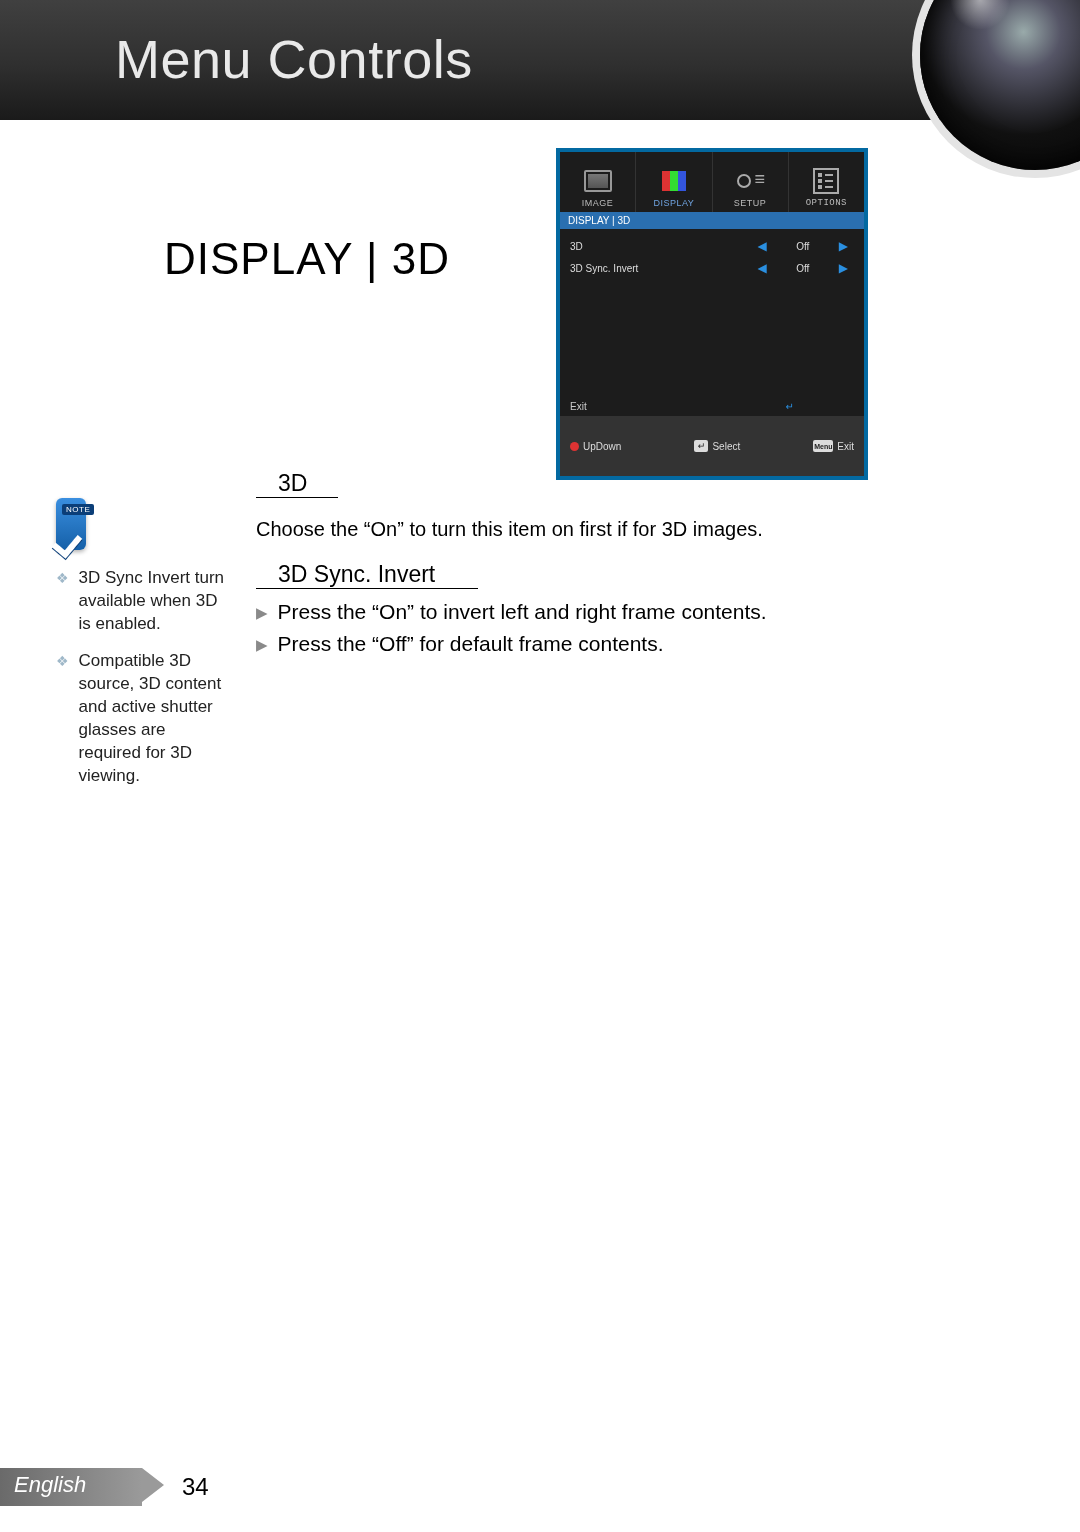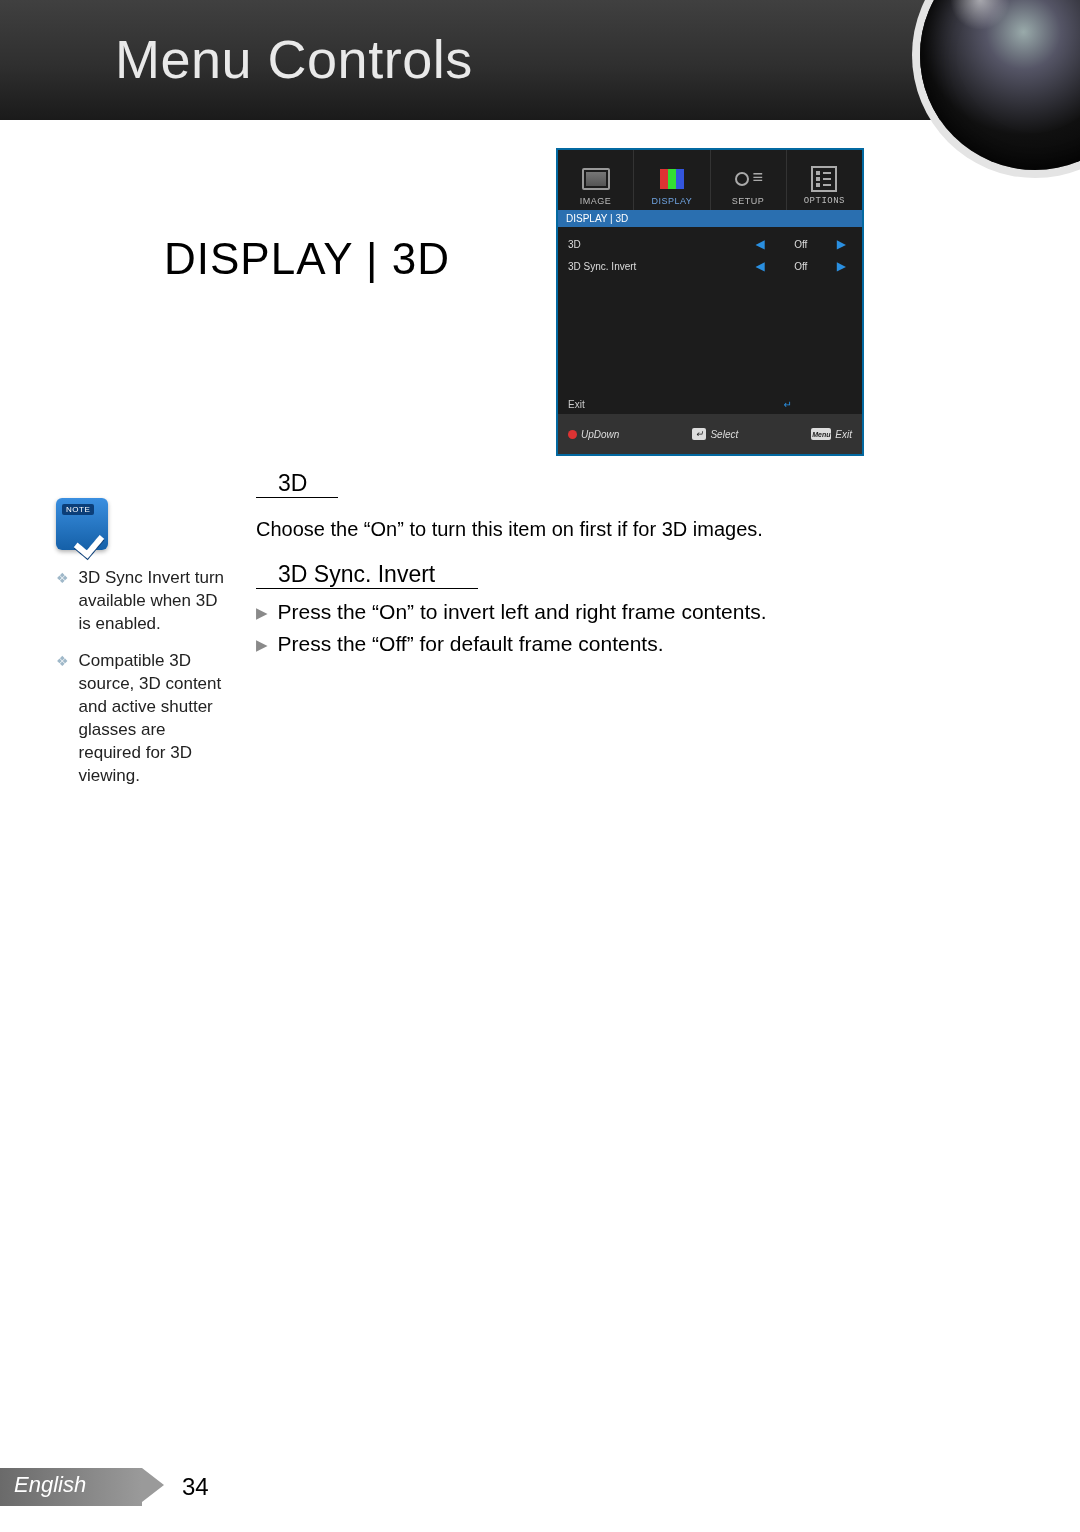--- a/index.html
+++ b/index.html
@@ -5,37 +5,37 @@
   html,body{margin:0;padding:0;background:#fff;font-family:Arial,Helvetica,sans-serif;color:#000;width:1080px;}
   .page{width:1080px;height:1532px;position:relative;overflow:hidden;}
   
   .header-band{position:relative;height:120px;background:linear-gradient(to bottom,#404040 0%,#2f2f2f 55%,#1a1a1a 100%);}
   .header-title{position:absolute;left:115px;top:28px;font-size:54px;font-weight:300;color:#e9e9e9;letter-spacing:.5px;}
   .lens{position:absolute;right:-70px;top:-60px;width:230px;height:230px;border-radius:50%;background:radial-gradient(circle at 45% 40%,#9aa 0%,#556 20%,#111 55%,#000 100%);box-shadow:0 0 0 8px #e4e4e4, inset 0 0 30px #000;}
   .lens::after{content:"";position:absolute;left:30px;top:30px;width:60px;height:60px;border-radius:50%;background:radial-gradient(circle,#fff8 0%,#fff0 70%);}
   
   .section-title{position:absolute;left:164px;top:234px;font-size:44px;font-weight:400;color:#000;letter-spacing:1px;}
   
-  .osd{position:absolute;left:556px;top:148px;width:304px;background:#1c1c1c;border:2px solid #0369a1;color:#ccc;font-size:11px;}
+  .osd{position:absolute;left:556px;top:148px;width:304px;background:#1c1c1c;border:4px solid #0369a1;color:#ccc;font-size:11px;}
   .osd-tabs{display:flex;height:60px;}
   .osd-tab{flex:1;display:flex;flex-direction:column;align-items:center;justify-content:flex-end;padding-bottom:4px;gap:4px;border-right:1px solid #333;}
   .osd-tab:last-child{border-right:none;font-family:Liberation Mono, monospace;}
   .osd-tab.active{background:#1c1c1c;}
   .osd-tab .ticon{width:30px;height:26px;display:flex;align-items:center;justify-content:center;}
   .osd-tab .tlbl{font-size:9px;letter-spacing:.5px;color:#bbb;}
   .osd-tab.active .tlbl{color:#6fa3e0;}
   .osd-crumb{background:#2a6fb0;color:#fff;font-size:10px;padding:3px 8px;}
   .osd-body{min-height:156px;padding:6px 0;}
   .osd-row{display:flex;align-items:center;height:22px;padding:0 10px;font-size:10px;}
   .osd-row .rname{flex:1;color:#ddd;}
   .osd-row .arrow{color:#2a8fe0;font-size:12px;padding:0 6px;}
   .osd-row .rval{width:60px;text-align:center;color:#ddd;}
   .osd-exit{padding:4px 10px;font-size:10px;color:#ccc;display:flex;align-items:center;gap:8px;}
   .osd-exit .enter-ic{color:#2a8fe0;margin-left:auto;margin-right:60px;}
-  .osd-foot{background:#333;display:flex;align-items:center;height:28px;font-size:10px;color:#ddd;padding:6px 10px;gap:6px;font-style:italic;}
+  .osd-foot{background:#333;display:flex;align-items:center;height:28px;font-size:10px;color:#ddd;padding:16px 10px;gap:6px;}
   .dot-red{width:9px;height:9px;border-radius:50%;background:#d33;display:inline-block;}
   .key-enter{display:inline-flex;align-items:center;justify-content:center;width:14px;height:12px;background:#ddd;color:#222;border-radius:2px;font-size:9px;}
   .key-menu{display:inline-flex;align-items:center;justify-content:center;width:20px;height:12px;background:#ddd;color:#222;border-radius:2px;font-size:7px;font-weight:bold;}
   .osd-foot .seg{display:flex;align-items:center;gap:4px;}
   .osd-foot .spacer{flex:1;}
   
   .ic-image{width:28px;height:22px;position:relative;}
   .ic-image::before{content:"";position:absolute;inset:0;border:2px solid #999;border-radius:2px;}
   .ic-image::after{content:"";position:absolute;left:4px;right:4px;top:4px;bottom:4px;background:linear-gradient(#777,#555);}
   .ic-display{display:flex;width:24px;height:20px;}
@@ -43,21 +43,21 @@
   .ic-display span:nth-child(1){background:#d33;}
   .ic-display span:nth-child(2){background:#3d3;}
   .ic-display span:nth-child(3){background:#35d;}
   .ic-setup{width:26px;height:18px;position:relative;}
   .ic-setup::before{content:"";position:absolute;left:0;top:2px;width:10px;height:10px;border:2px solid #aaa;border-radius:50%;}
   .ic-setup::after{content:"≡";position:absolute;right:-2px;top:-2px;color:#aaa;font-size:18px;line-height:18px;}
   .ic-options{width:22px;height:22px;position:relative;border:2px solid #aaa;}
   .ic-options::before{content:"";position:absolute;left:3px;top:3px;width:4px;height:4px;background:#aaa;box-shadow:0 6px #aaa,0 12px #aaa;}
   .ic-options::after{content:"";position:absolute;left:10px;top:4px;width:8px;height:2px;background:#aaa;box-shadow:0 6px #aaa,0 12px #aaa;}
   
-  .note-badge{position:absolute;left:56px;top:498px;width:52px;height:52px;border-radius:6px;background:linear-gradient(#3a8fe0,#1560a8);box-shadow:0 2px 4px rgba(0,0,0,.3);}
+  .note-badge{position:absolute;left:56px;top:498px;width:30px;height:52px;border-radius:6px;background:linear-gradient(#3a8fe0,#1560a8);box-shadow:0 2px 4px rgba(0,0,0,.3);}
   .note-badge .nlbl{position:absolute;left:6px;top:6px;background:#0b3e78;color:#fff;font-size:8px;padding:1px 4px;border-radius:2px;letter-spacing:.5px;}
   .note-badge .chk{position:absolute;right:-6px;bottom:-4px;width:40px;height:40px;}
   .note-badge .chk::before{content:"";position:absolute;left:6px;top:16px;width:12px;height:20px;border-right:6px solid #fff;border-bottom:6px solid #fff;transform:rotate(40deg);filter:drop-shadow(1px 1px 0 #0b3e78);}
   .side-notes{position:absolute;left:56px;top:567px;width:172px;font-size:17px;line-height:1.35;color:#222;}
   .side-notes .item{display:flex;gap:10px;margin-bottom:14px;}
   .side-notes .dia{color:#9fb8c9;font-size:14px;line-height:22px;}
   
   .body-col{position:absolute;left:256px;top:470px;width:620px;}
   .subhead{font-size:23px;color:#000;padding-left:22px;border-bottom:1px solid #000;display:inline-block;min-width:200px;margin-bottom:6px;text-decoration:none;}
   .para{font-size:20px;line-height:1.35;margin:12px 0 18px 0;}

